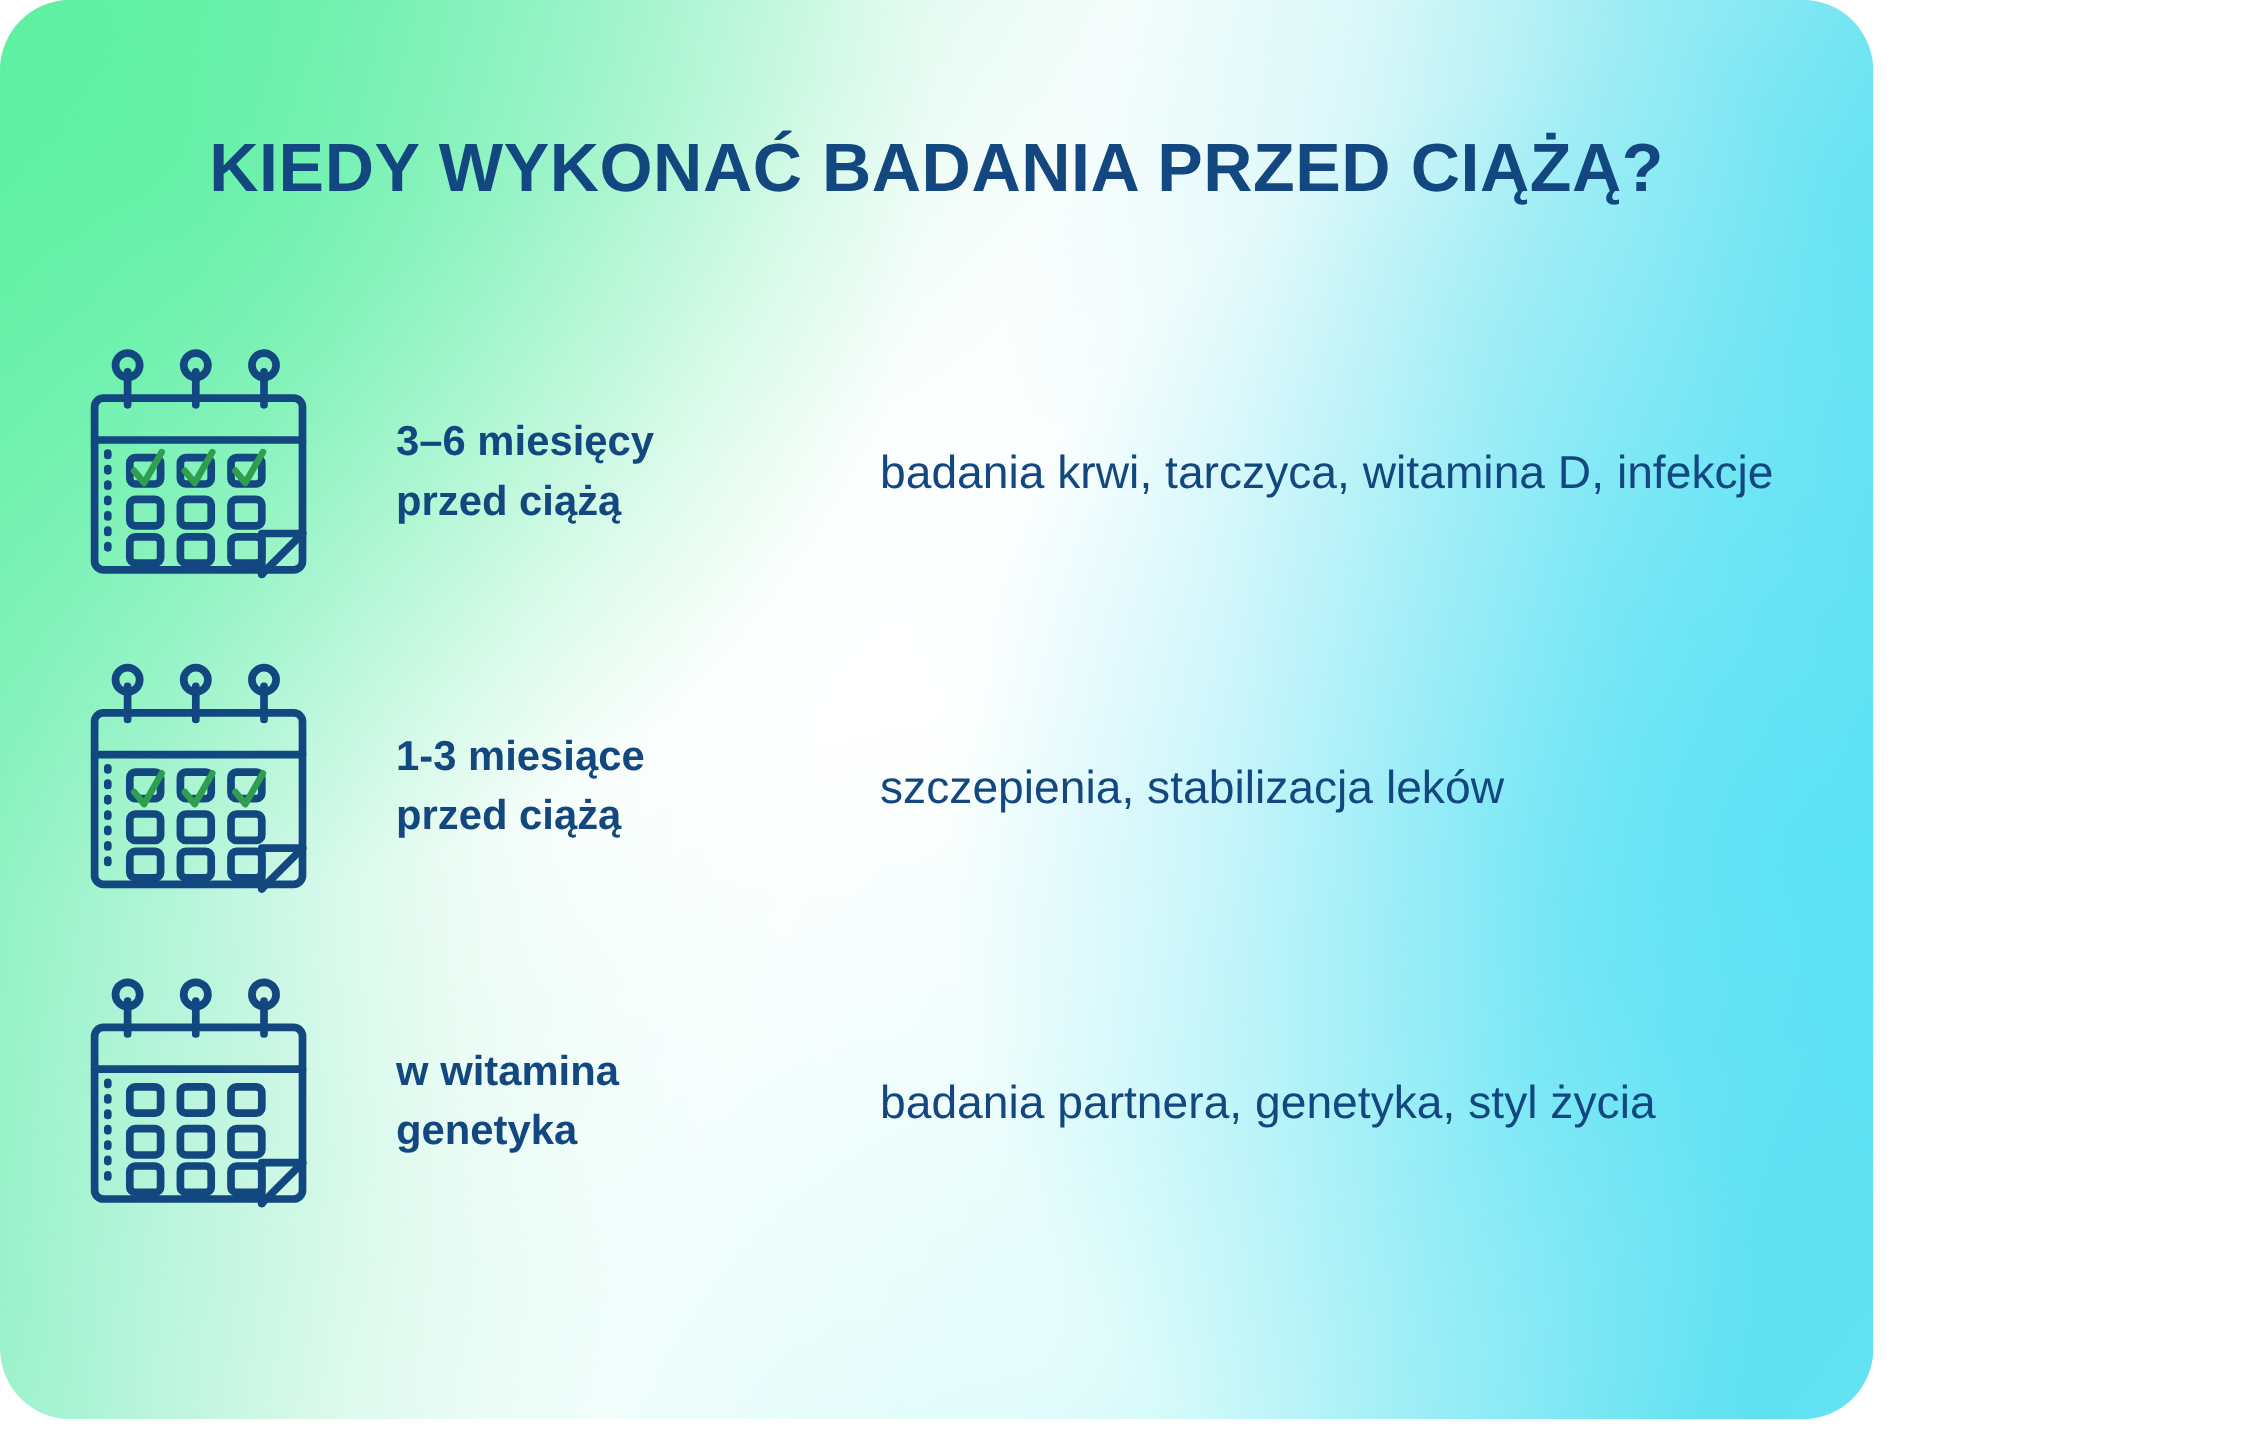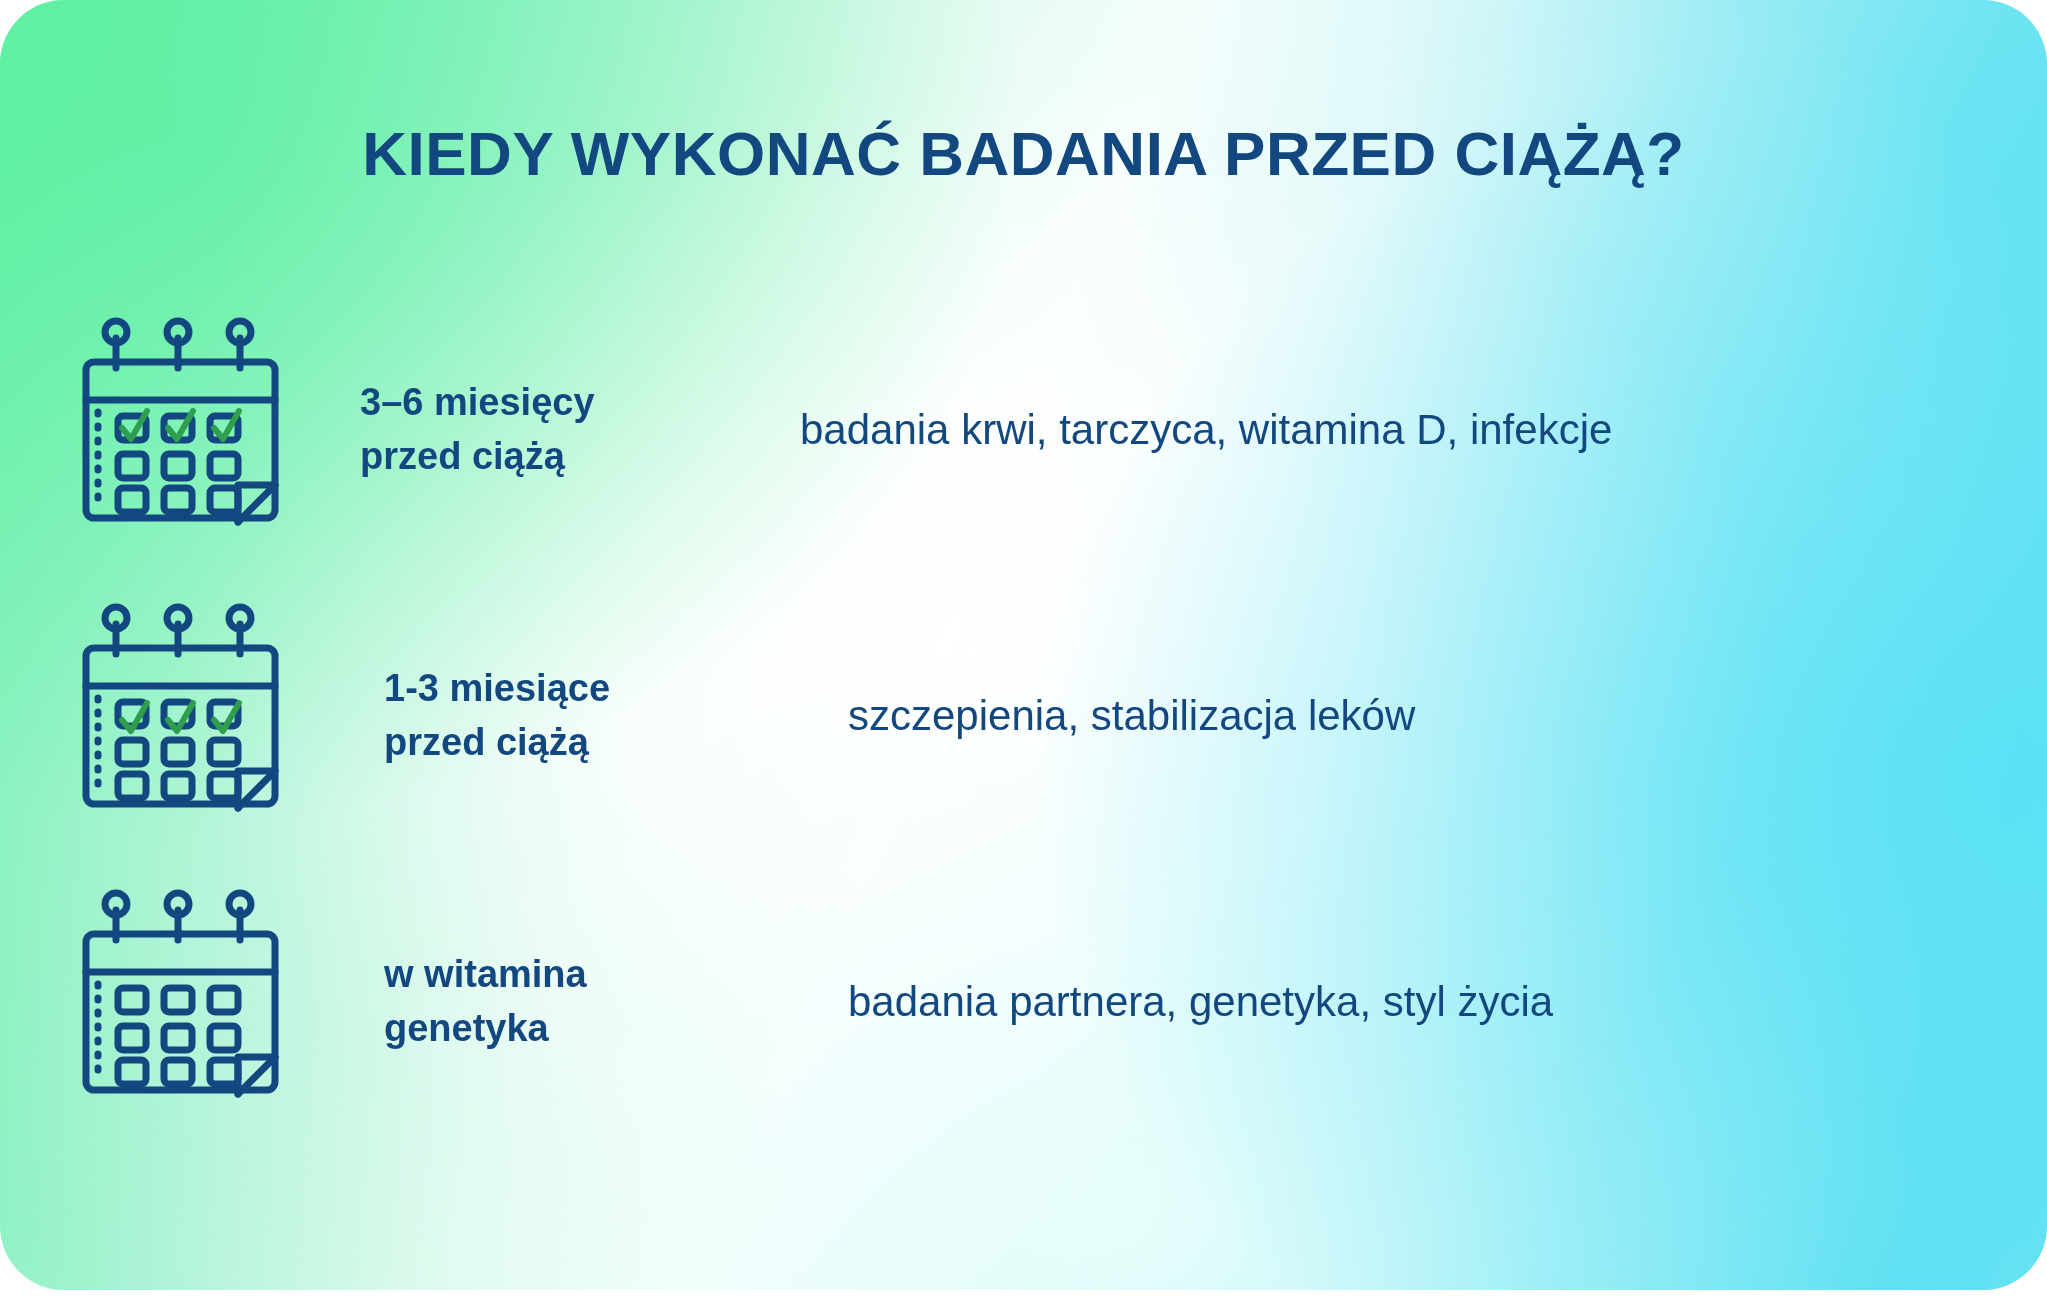--- a/index.html
+++ b/index.html
@@ -11,21 +11,21 @@
     width: 2047px;
     height: 1313px;
     font-family: "Liberation Sans", sans-serif;
     overflow: hidden;
   }
 
   .card {
     position: absolute;
     left: 0px;
     top: 0px;
-    width: 2047px;
+    width: 1703px;
     height: 1290px;
     border-radius: 64px;
     overflow: hidden;
     background:
       radial-gradient(115% 135% at 48% 52%, rgba(255,255,255,0.97) 0%, rgba(255,255,255,0.80) 16%, rgba(255,255,255,0.25) 34%, rgba(255,255,255,0.0) 52%),
       linear-gradient(110deg,
         #63f0a4 0%,
         #7bf0b8 12%,
         #a8f3d4 24%,
         #d8f9ea 36%,
@@ -67,21 +67,21 @@
     width: 2047px;
     z-index: 3;
   }
   .row {
     position: relative;
     height: 260px;
     display: flex;
     align-items: center;
     justify-content: flex-end;
   }
-  .row + .row { margin-top: 26px; gap: 24px; }
+  .row + .row { margin-top: 26px; }
 
   .icon-cell {
     width: 360px;
     display: flex;
     justify-content: center;
     align-items: center;
     flex: 0 0 360px;
   }
   .cal-svg { display: block; }
 

